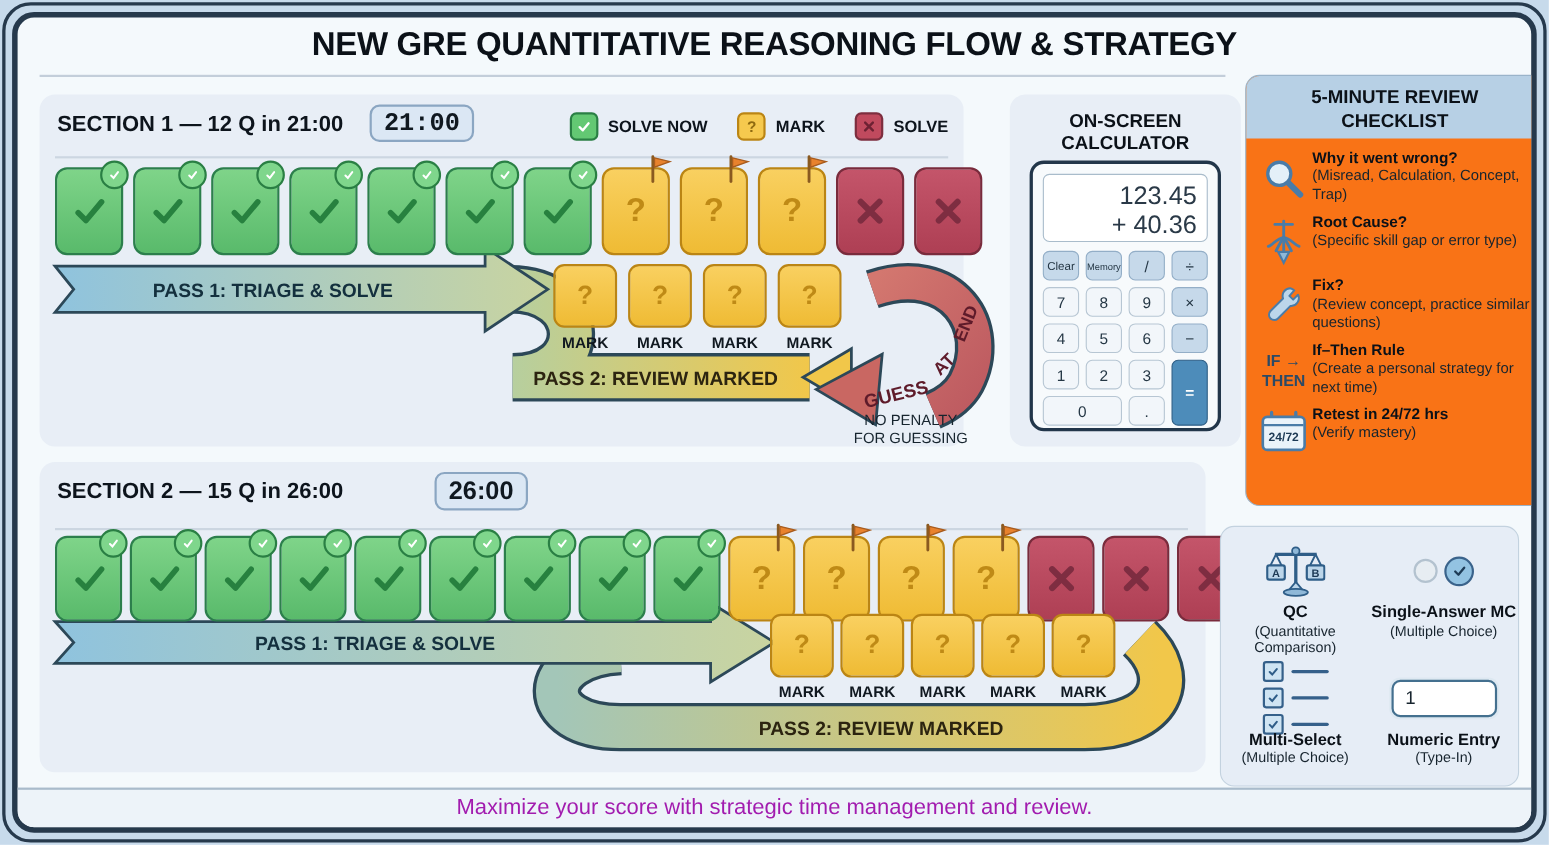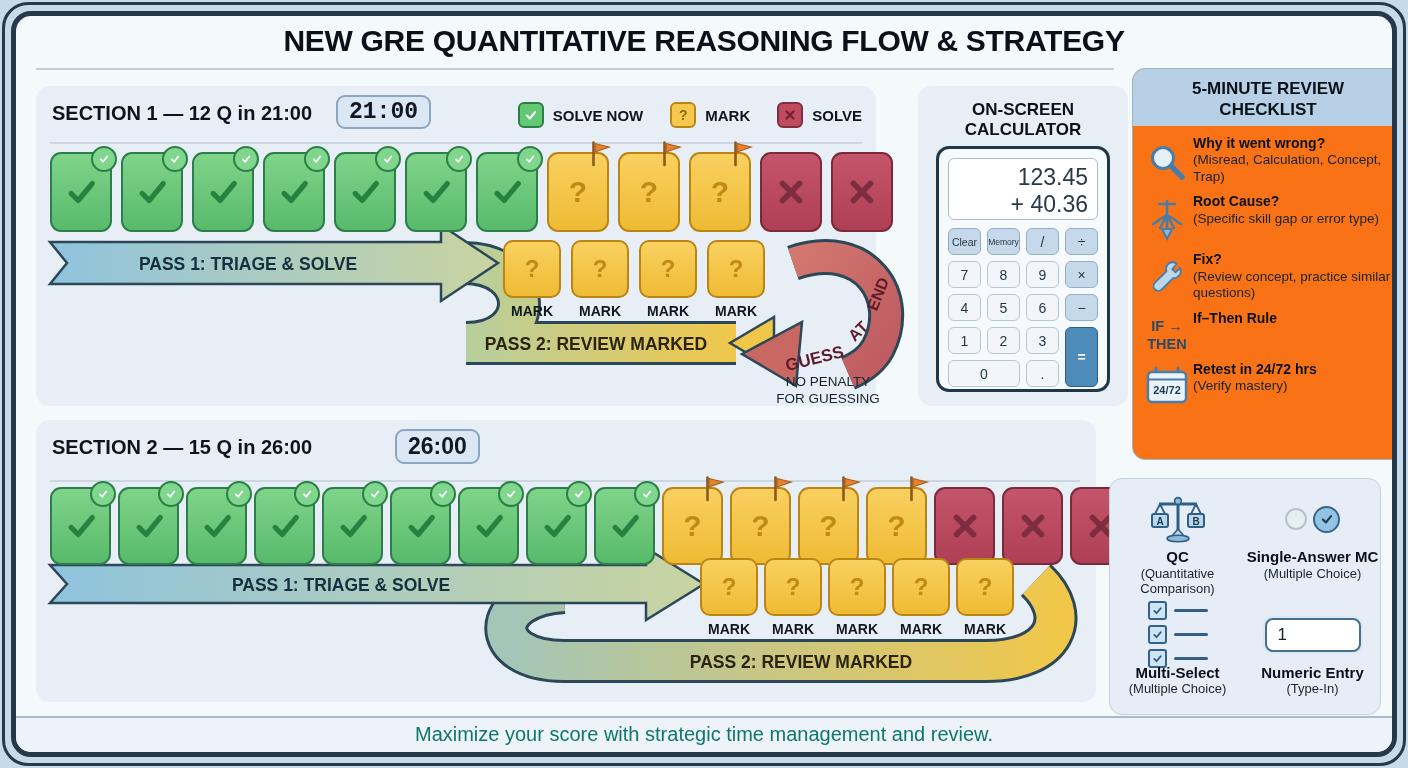--- a/index.html
+++ b/index.html
@@ -81,21 +81,21 @@
   .radio-off{width:22px;height:22px;border-radius:50%;background:#e7edf2;border:2.5px solid #b3c2cf;box-sizing:border-box;}
   .radio-on{width:27px;height:27px;border-radius:50%;background:#93c3e2;border:2.5px solid #3a638b;box-sizing:border-box;display:flex;align-items:center;justify-content:center;}
   .radio-on svg{width:14px;height:14px;}
   .ms-rows{display:flex;flex-direction:column;gap:5px;}
   .ms-row{display:flex;align-items:center;gap:7px;}
   .ms-box{width:15px;height:15px;border:2.3px solid #35608a;border-radius:3px;background:#cfe4f3;display:flex;align-items:center;justify-content:center;}
   .ms-box svg{width:11px;height:11px;}
   .ms-line{width:34px;height:3.2px;background:#35608a;border-radius:2px;}
   .num-entry{width:96px;height:34px;background:#ffffff;border:2.6px solid #44708f;border-radius:8px;box-sizing:border-box;display:flex;align-items:center;padding-left:11px;font-size:17px;color:#17242e;box-shadow:0 0 0 2px #dde8f1;}
   
-  .footer{position:absolute;left:0;top:700px;width:1376px;height:36px;background:#edf3f9;border-top:2px solid #a9bbcb;box-sizing:border-box;text-align:center;font-size:20px;color:#0f766e;line-height:32px;}
+  .footer{position:absolute;left:0;top:700px;width:1376px;height:36px;background:#edf3f9;border-top:2px solid #a9bbcb;box-sizing:border-box;text-align:center;font-size:20px;color:#a21caf;line-height:32px;}
   svg text{font-family:"Liberation Sans",sans-serif;}
 </style>
 </head>
 <body>
 
 <div class="stage">
   <div class="edge"></div>
   <div class="frame">
 
     <div class="main-title">NEW GRE QUANTITATIVE REASONING FLOW &amp; STRATEGY</div>
@@ -589,20 +589,21 @@
         </div>
         <div class="cl-item">
           <div class="cl-icon">
             <div class="ifthen">
               <span>IF →</span>
               <span>THEN</span>
             </div>
           </div>
           <div class="cl-text">
             <div class="cl-heading">If–Then Rule</div>
+            <div class="cl-detail">(Create a personal strategy for next time)</div>
           </div>
         </div>
         <div class="cl-item">
           <div class="cl-icon">
             <svg width="44" height="42" viewBox="0 0 44 42">
               <path d="M11 3 v6 M33 3 v6" stroke="#4a7ca8" stroke-width="3" stroke-linecap="round" fill="none"></path>
               <rect x="3" y="7" width="38" height="30" rx="4" fill="#eaf3fa" stroke="#4a7ca8" stroke-width="2.4"></rect>
               <path d="M4 14.5 h36" stroke="#4a7ca8" stroke-width="2"></path>
               <text x="22" y="29" font-size="11" font-weight="bold" fill="#1d3a55" text-anchor="middle">24/72</text>
             </svg>

